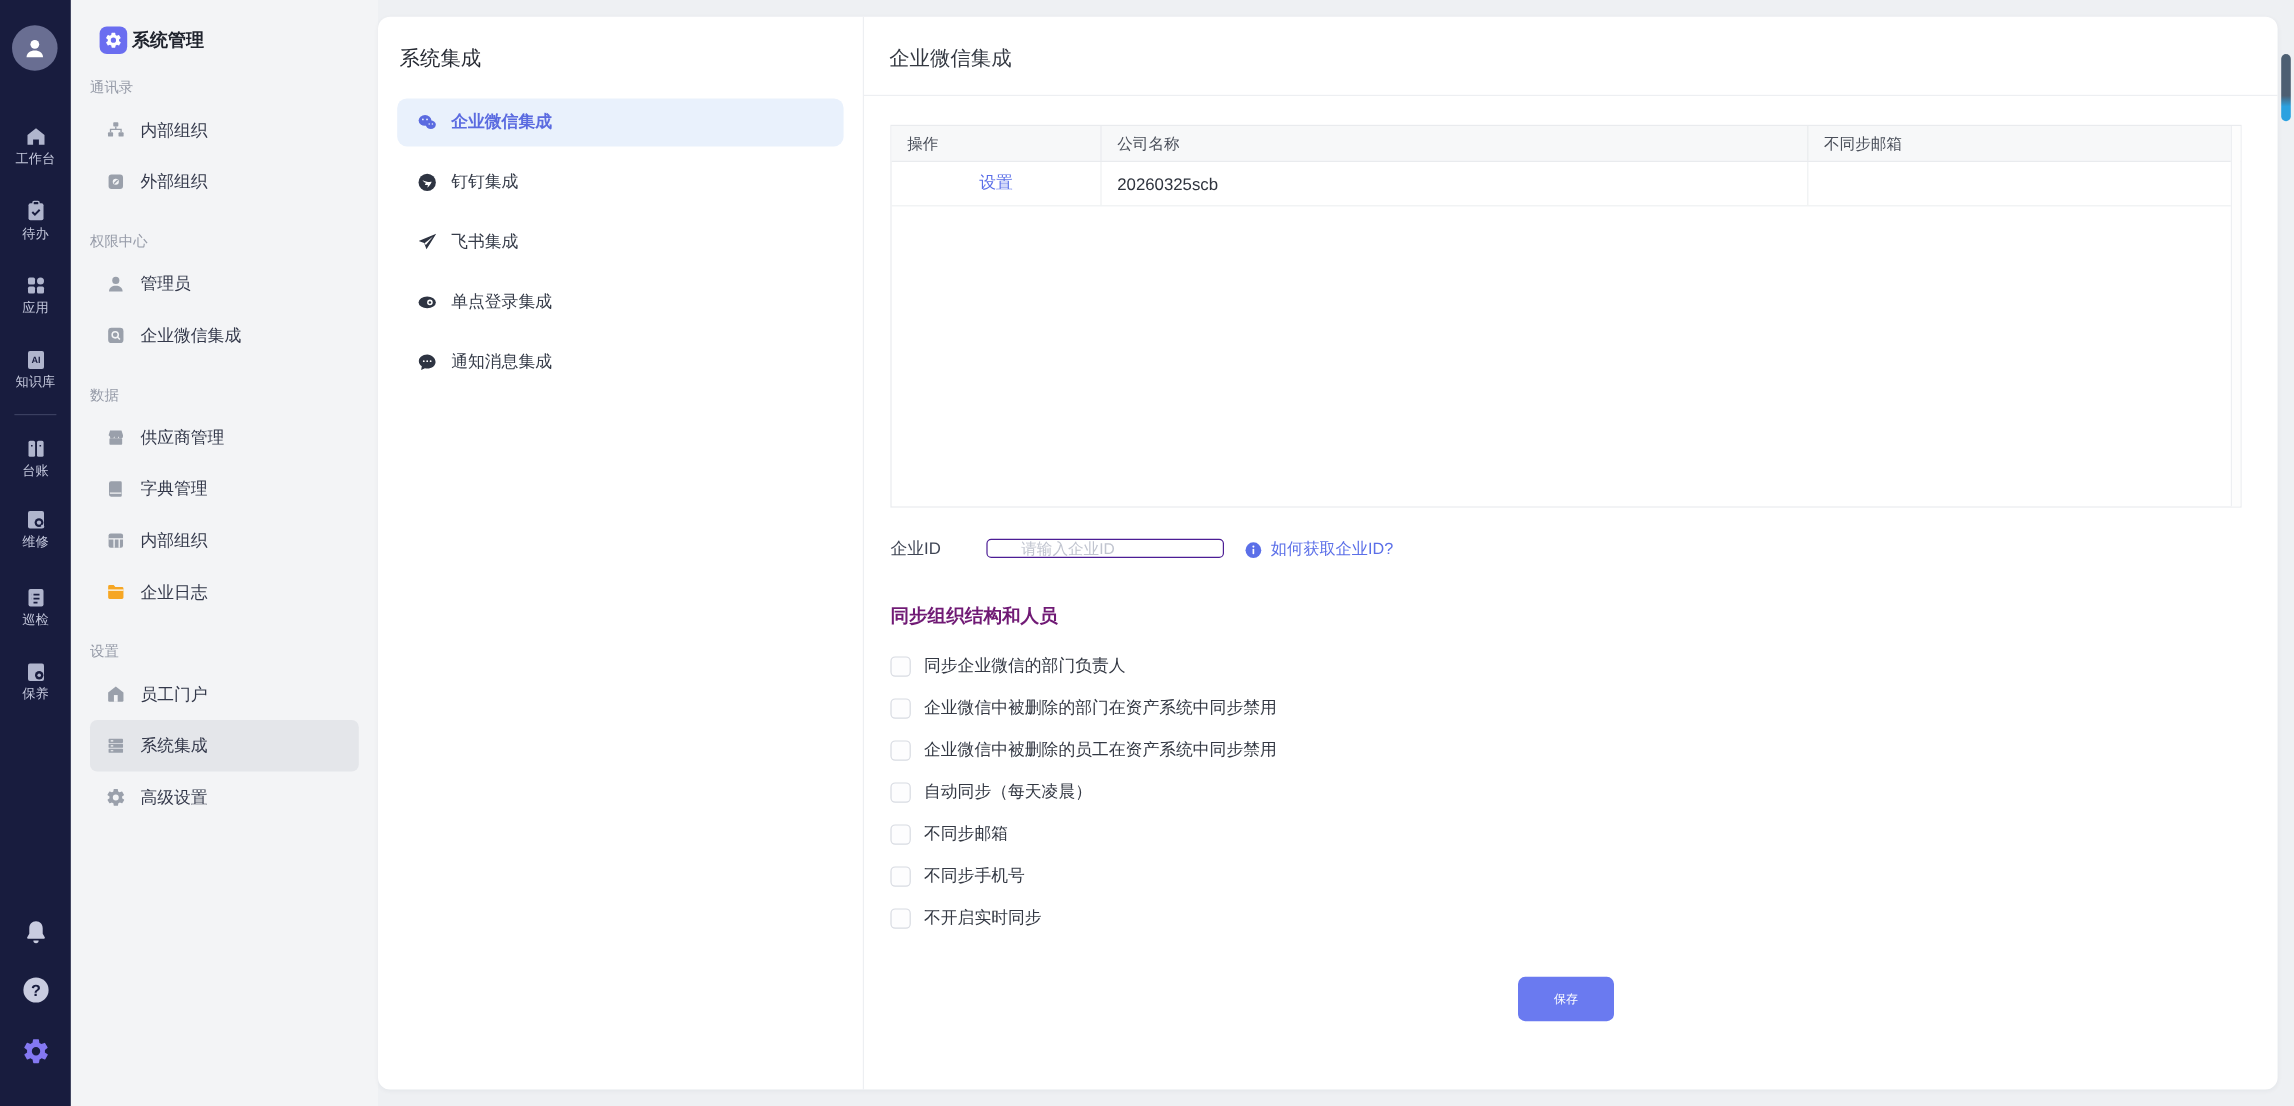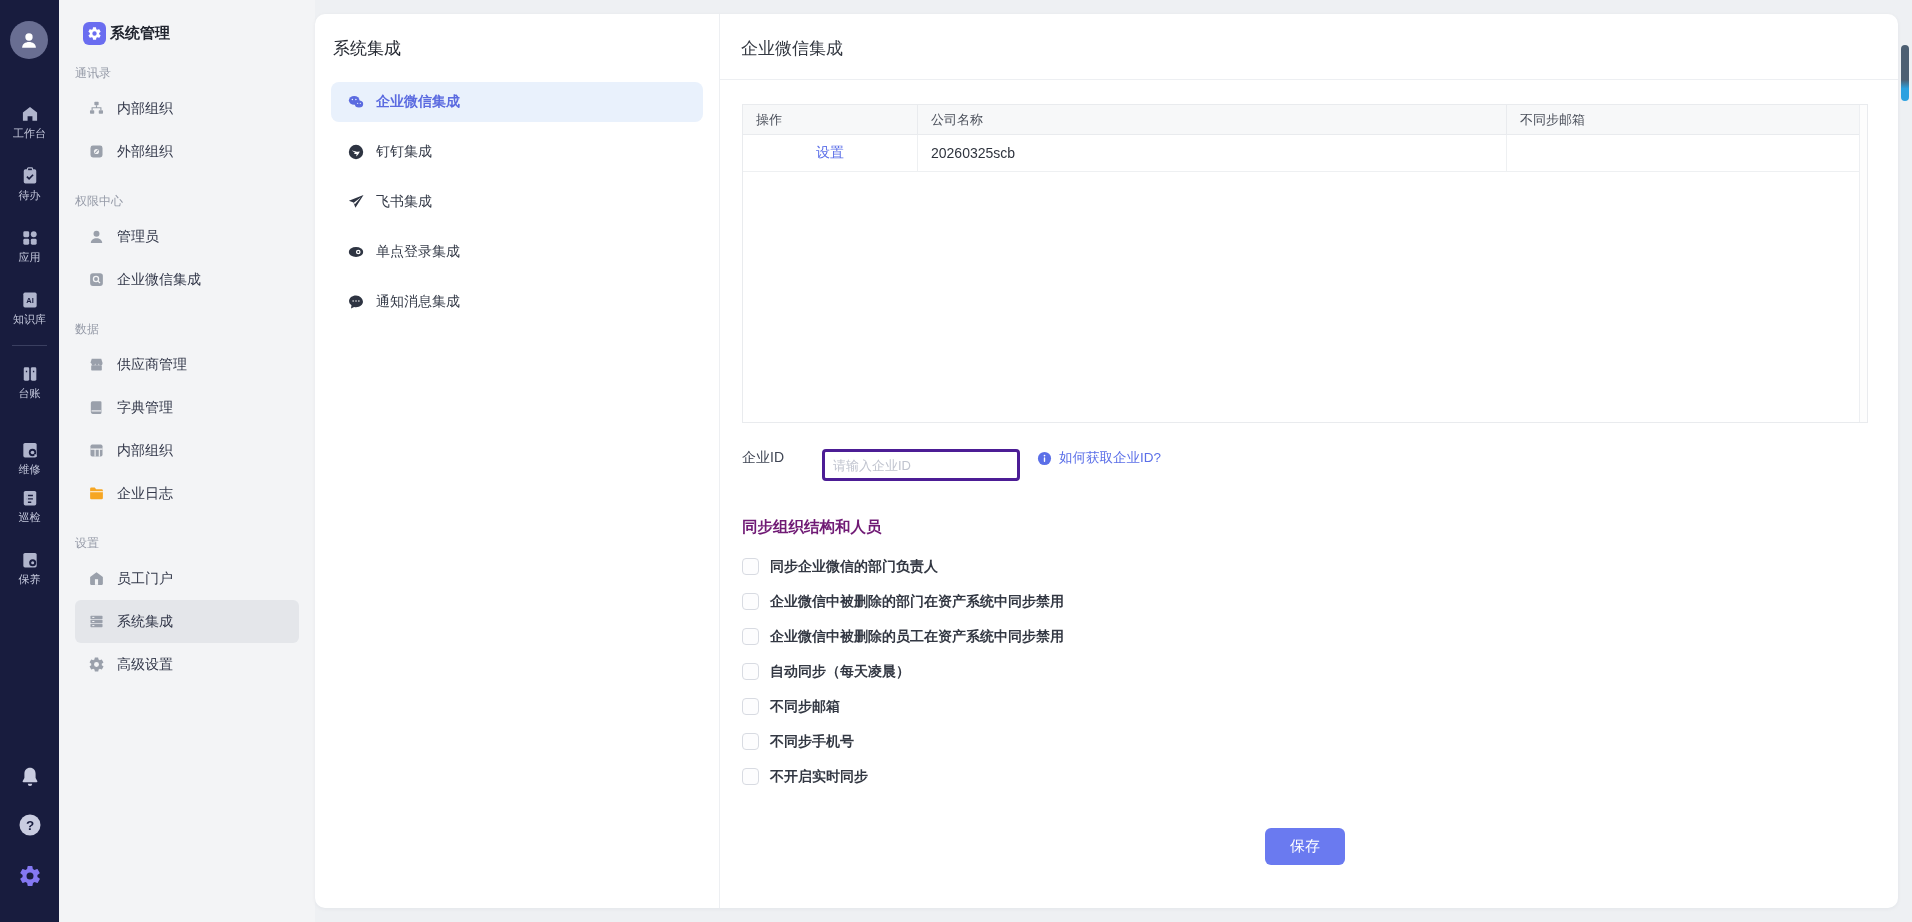--- a/index.html
+++ b/index.html
@@ -62,37 +62,37 @@
   .t-row .c-op { justify-content:center; padding-left:0; }
   .c-company { width:589px; }
   .c-dept { flex:1; }
   .t-gutter { position:absolute; top:0; right:0; width:8px; height:100%;
     background:#fdfdfd; border-left:1px solid #edeff2; }
   .link { color:#5b6fe8; cursor:pointer; }
 
   .form { margin:0 30px 0 22px; }
   .corp-row { margin-top:26px; display:flex; align-items:flex-start; }
   .corp-label { font-size:14px; color:#3f4554; width:80px; }
-  .corp-input { width:198px; height:32px; border:3px solid #4c1d95; border-radius:4px;
-    padding:0 8px; font-size:13px; color:#333; outline:none;
+  .corp-input { width:198px; height:16px; border:1px solid #4c1d95; border-radius:4px;
+    padding:0 28px; font-size:13px; color:#333; outline:none;
     font-family:"Liberation Sans","DejaVu Sans",sans-serif; }
   .corp-input::placeholder { color:#c0c4cf; }
   .help { display:flex; align-items:center; gap:7px; margin-left:17px; }
   .help svg { width:15px; height:15px; }
   .help-link { font-size:13.5px; color:#5b6fe8; cursor:pointer; }
 
   .sync-title { margin-top:36px; font-size:15.5px; font-weight:bold; color:#701a75; }
   .cb-list { margin-top:20px; }
-  .cb-row { display:flex; align-items:flex-start; gap:11px; height:20px; margin-bottom:15px; cursor:pointer;font-weight:bold; }
+  .cb-row { display:flex; align-items:flex-end; gap:11px; height:20px; margin-bottom:15px; cursor:pointer; }
   .checkbox { width:17px; height:17px; border:1.5px solid #d8dbe2; border-radius:4px; background:#fdfdfe; }
   .cb-label { font-size:14px; color:#333843; }
 
   .save-row { margin-top:40px; display:flex; justify-content:center; }
   .save-btn { width:80px; height:37px; background:#6a7af0; border:none; border-radius:6px;
-    color:#ffffff; font-size:15px; cursor:pointer;
+    color:#ffffff; font-size:10px; cursor:pointer;
     font-family:Liberation Sans, sans-serif; }
 
   
   .scroll-thumb { position:absolute; right:3px; top:45px; width:8px; height:56px; border-radius:4px;
     background:linear-gradient(to bottom, #4d5f72 0%, #4d5f72 62%, #2ba1e0 78%, #2ba1e0 100%); }
 </style>
 </head>
 <body>
 
 <div class="rail">
@@ -137,21 +137,21 @@
   <div class="rail-divider"></div>
 
   <div class="rail-item" style="top:364px">
     <svg viewBox="0 0 24 24">
         <rect x="4.5" y="4" width="6.6" height="16" rx="1.6"></rect>
         <rect x="13" y="4" width="6.6" height="16" rx="1.6"></rect>
         <path d="M7 9h1.6M15.5 9h1.6" stroke="#181c3e" stroke-width="1.6"></path>
       </svg>
     <span class="rail-label">台账</span>
   </div>
-  <div class="rail-item" style="top:440px">
+  <div class="rail-item" style="top:423px">
     <svg viewBox="0 0 24 24">
         <rect x="4" y="3.5" width="16" height="17.5" rx="2"></rect>
         <circle cx="15" cy="15" r="4.4" fill="#181c3e"></circle>
         <circle cx="15" cy="15" r="2.2" fill="#b0b5cd"></circle>
         <path d="M17.5 17.5l2.4 2.4" stroke="#b0b5cd" stroke-width="1.8"></path>
       </svg>
     <span class="rail-label">维修</span>
   </div>
   <div class="rail-item" style="top:488px">
     <svg viewBox="0 0 24 24">

